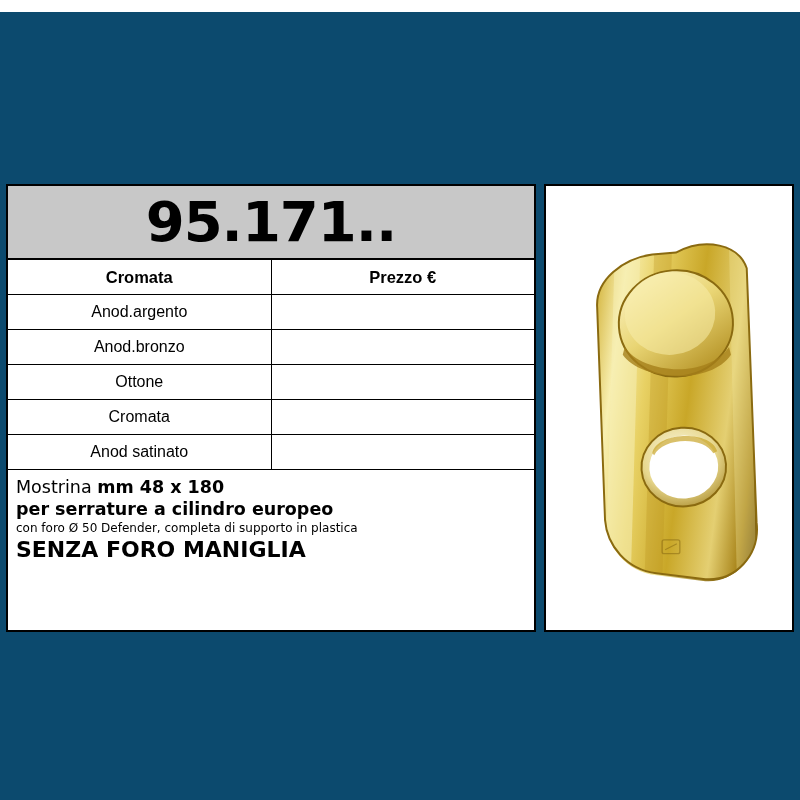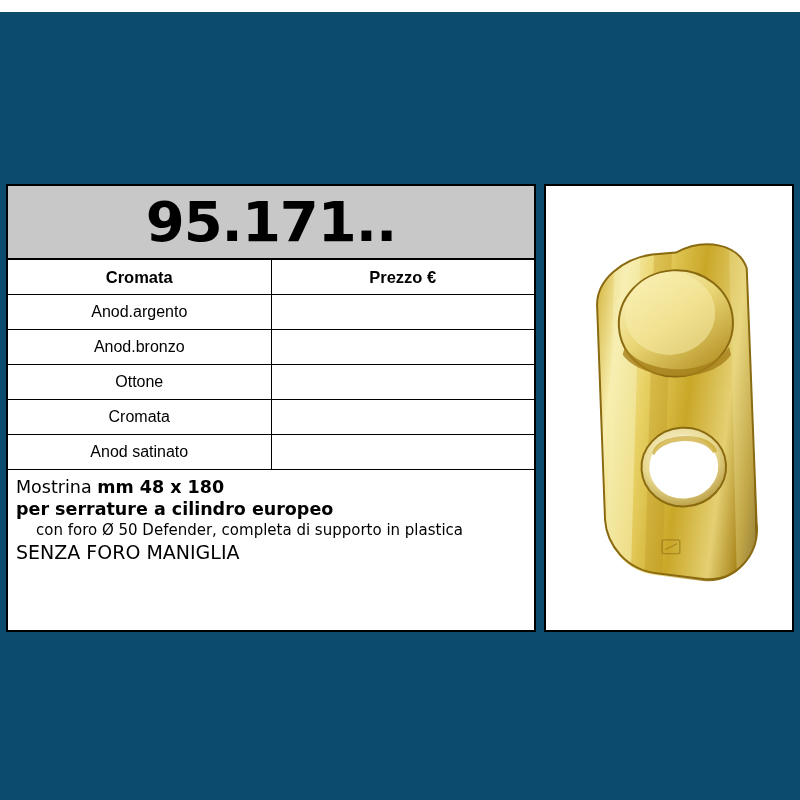--- a/index.html
+++ b/index.html
@@ -96,22 +96,22 @@
   }
   .desc div {
     font-family: "DejaVu Sans", sans-serif;
     font-size: 17px;
     line-height: 1.28;
     white-space: nowrap;
   }
   .desc .l1 { font-size: 17.5px; }
   .desc .l1 b { font-weight: bold; }
   .desc .l2 { font-weight: bold; font-size: 17.5px; }
-  .desc .l3 { font-size: 15px; margin-left: 20px; }
-  .desc .l4 { font-size: 19px; }
+  .desc .l3 { font-size: 12px; }
+  .desc .l4 { font-size: 22px; font-weight: bold; }
 
   .right-col {
     margin-left: 8px;
     width: 250px;
     border: 2px solid #000000;
     box-sizing: border-box;
     background: #ffffff;
     position: relative;
     overflow: hidden;
   }

